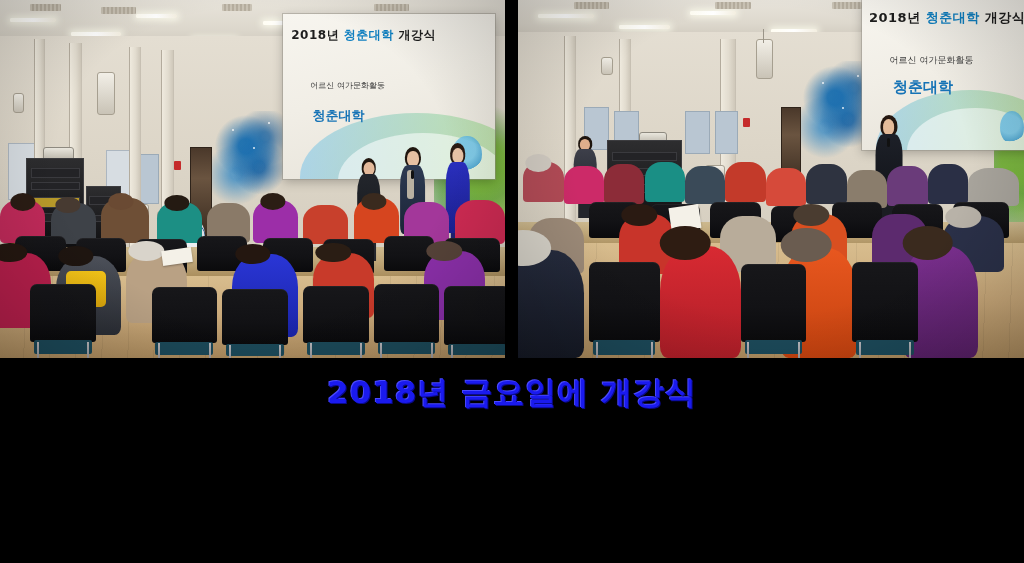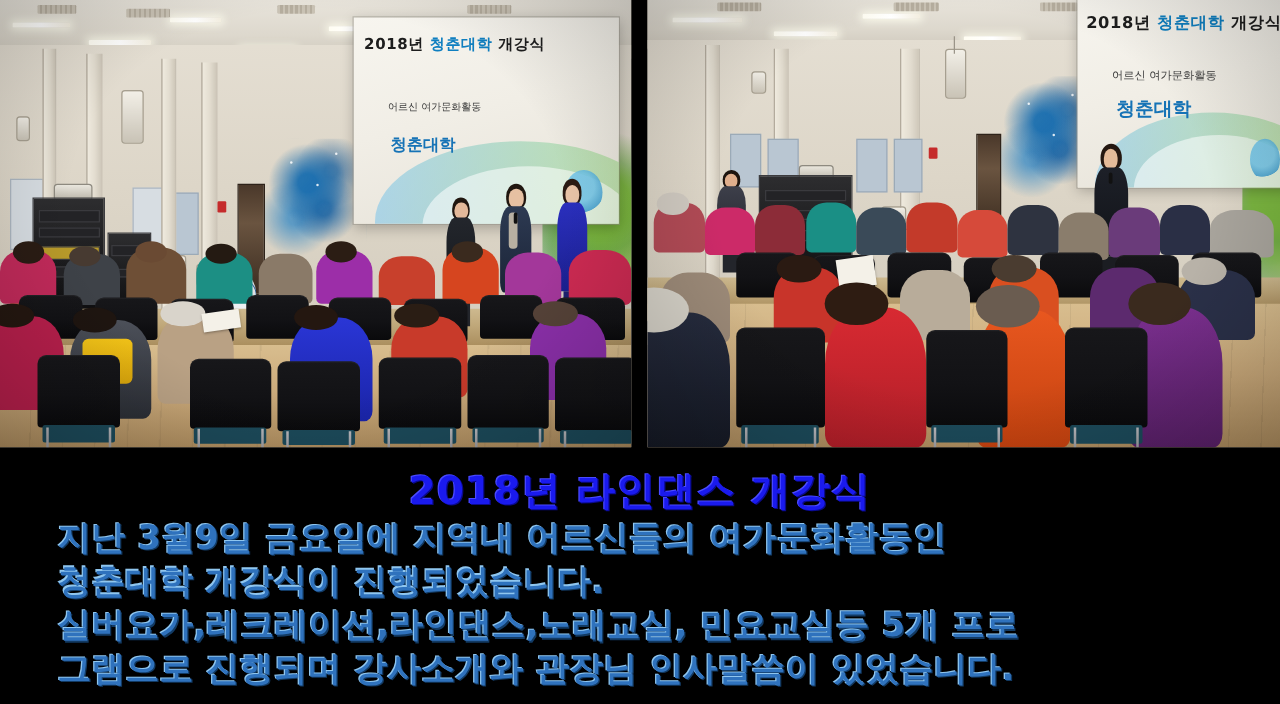--- a/index.html
+++ b/index.html
@@ -604,22 +604,16 @@
             <div class="chair-leg" style="right:10%;bottom:-42%;height:42%;"></div>
           </div>
         </div>
 
         <div class="vignette"></div>
       </div>
     </div>
   </div>
 
   <div class="caption">
-    <div class="cap-title">2018년 라인댄스 개강식</div>
-    <div class="cap-lines">
-      <div class="cap-line">지난 3월9일 금요일에 지역내 어르신들의 여가문화활동인</div>
-      <div class="cap-line">청춘대학 개강식이 진행되었습니다.</div>
-      <div class="cap-line">실버요가,레크레이션,라인댄스,노래교실, 민요교실등 5개 프로</div>
-      <div class="cap-line">그램으로 진행되며 강사소개와 관장님 인사말씀이 있었습니다.</div>
-    </div>
+    <div class="cap-title">2018년 금요일에 개강식</div>
   </div>
 
 </div>
 
 </body></html>

